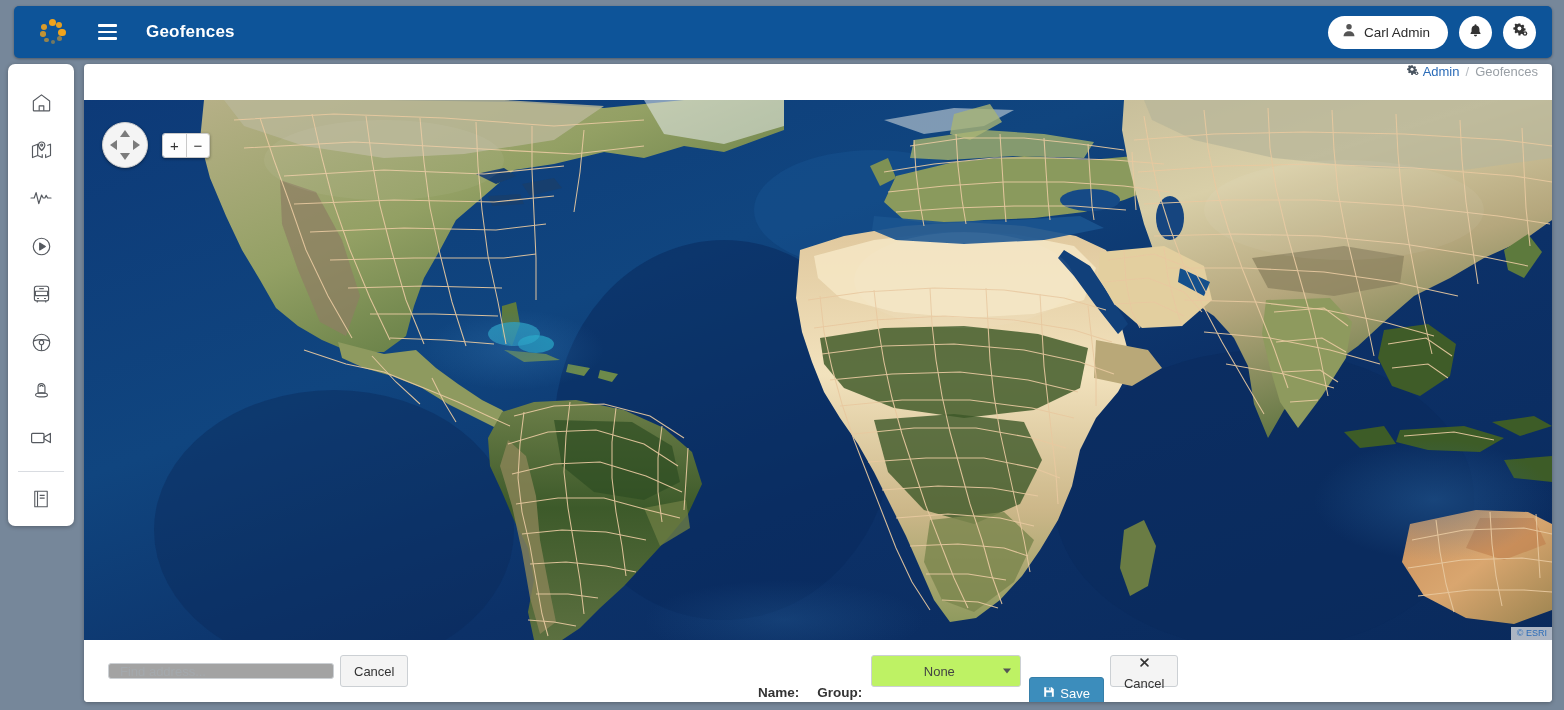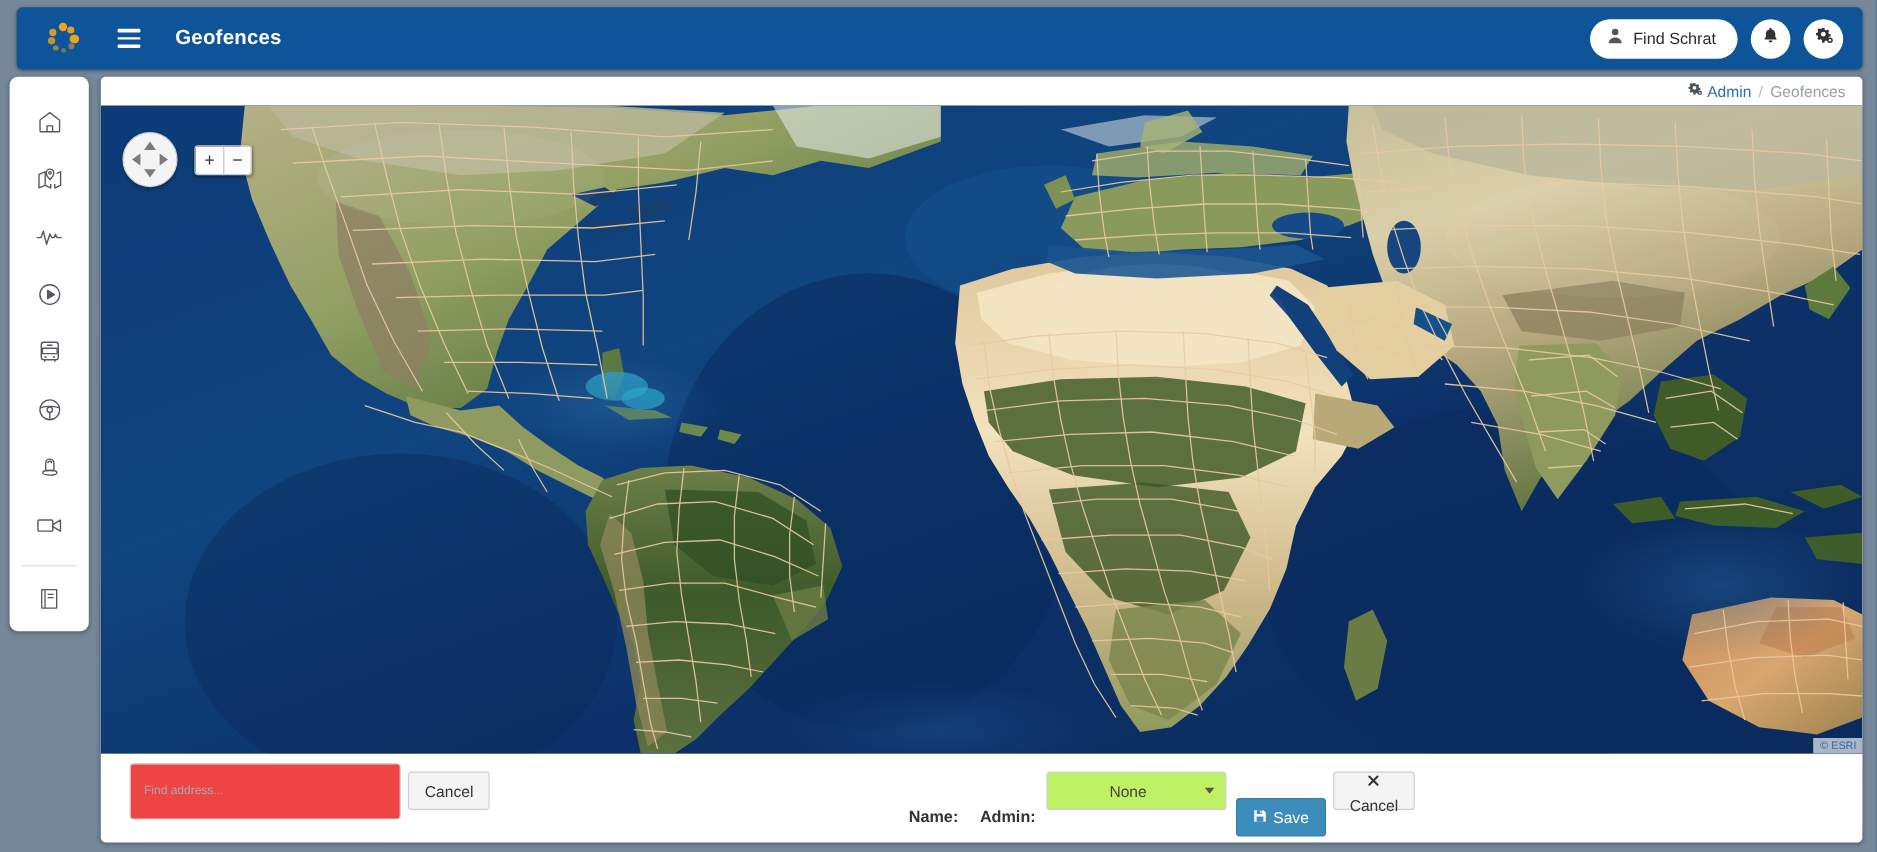--- a/index.html
+++ b/index.html
@@ -81,21 +81,21 @@
   .content {
     position: absolute; left: 84px; top: 64px;
     width: 1468px; height: 638px;
     background: #ffffff;
     border-radius: 4px;
     box-shadow: 0 1px 4px rgba(0,0,0,.3);
     overflow: hidden;
     z-index: 20;
   }
   .breadcrumb {
-    height: 24px; display: flex; align-items: center;
+    height: 36px; display: flex; align-items: flex-start;
     justify-content: flex-end; padding-right: 14px;
     font-size: 13px;
   }
   .bc-link { color: #2b6cb8; cursor: pointer; }
   .bc-sep { color: #b7bcc2; margin: 0 6px; }
   .bc-current { color: #9aa0a6; }
 
   
   .map {
     position: relative;
@@ -159,23 +159,23 @@
     z-index: 6;
   }
 
   
   .bottombar {
     height: 62px; background: #ffffff;
     display: flex; align-items: center;
     padding: 0 24px;
   }
   .txt-input {
-    height: 47px; border: 1px solid #ccd0d4; border-radius: 3px;
-    padding: 0 11px; font-size: 10px; color: #333;
-    background: #ef4444; outline: none;
+    height: 16px; border: 1px solid #ccd0d4; border-radius: 3px;
+    padding: 0 11px; font-size: 13px; color: #333;
+    background: #a3a3a3; outline: none;
     font-family: "Liberation Sans", sans-serif;
   }
   .txt-input::placeholder { color: #a4a9ad; }
   .btn {
     height: 32px; border: 1px solid #ccd0d4; border-radius: 3px;
     background: #f4f4f4; font-size: 13px; color: #333;
     padding: 0 13px; cursor: pointer;
     display: inline-flex; align-items: center; gap: 5px;
     font-family: "Liberation Sans", sans-serif;
   }
@@ -223,21 +223,21 @@
   <div class="header-title">Geofences</div>
 
   <div class="header-right">
     <div class="user-pill">
       <span class="ico">
         <svg width="14" height="14" viewBox="0 0 16 16">
             <circle cx="8" cy="4.3" r="3.1" fill="#555"></circle>
             <path d="M1.8 15c0-3.4 2.8-5.6 6.2-5.6S14.2 11.6 14.2 15z" fill="#555"></path>
           </svg>
       </span>
-      <span class="uname">Find Schrat</span>
+      <span class="uname">Carl Admin</span>
     </div>
     <div class="circ-btn">
       <span class="ico">
         <svg width="15" height="15" viewBox="0 0 16 16">
             <path d="M8 1.2a1 1 0 0 1 1 1v.5c2 .45 3.2 2.05 3.2 4.05v2.4l1.1 1.75c.2.33-.03.75-.42.75H3.12c-.39 0-.62-.42-.42-.75L3.8 9.15V6.75c0-2 1.2-3.6 3.2-4.05v-.5a1 1 0 0 1 1-1z" fill="#333"></path>
             <path d="M6.3 12.6h3.4a1.7 1.7 0 0 1-3.4 0z" fill="#333"></path>
           </svg>
       </span>
     </div>
     <div class="circ-btn">
@@ -641,21 +641,21 @@
 
     <div class="esri-attr">© ESRI</div>
   </div>
 
   <div class="bottombar">
     <input class="txt-input" style="width: 226px;" placeholder="Find address...">
     <button class="btn" style="margin-left:6px;">Cancel</button>
 
     <div style="display:flex;align-items:center;margin:0 auto;">
       <span class="form-label">Name:</span>
-      <span class="form-label" style="margin-left:18px;">Admin:</span>
+      <span class="form-label" style="margin-left:18px;">Group:</span>
       <div class="select-box" style="margin-left:9px;">
         <span>None</span>
         <span class="caret"></span>
       </div>
       <button class="btn btn-primary" style="margin-left:8px;">
         <span class="ico">
           <svg width="12" height="12" viewBox="0 0 16 16">
             <path d="M1.6 1.6h10.2L14.4 4.2v10.2H1.6z" fill="#fff"></path>
             <rect x="4.4" y="1.6" width="6" height="4.2" fill="#3c8dbc"></rect>
             <rect x="8.3" y="2.4" width="1.4" height="2.6" fill="#fff"></rect>

